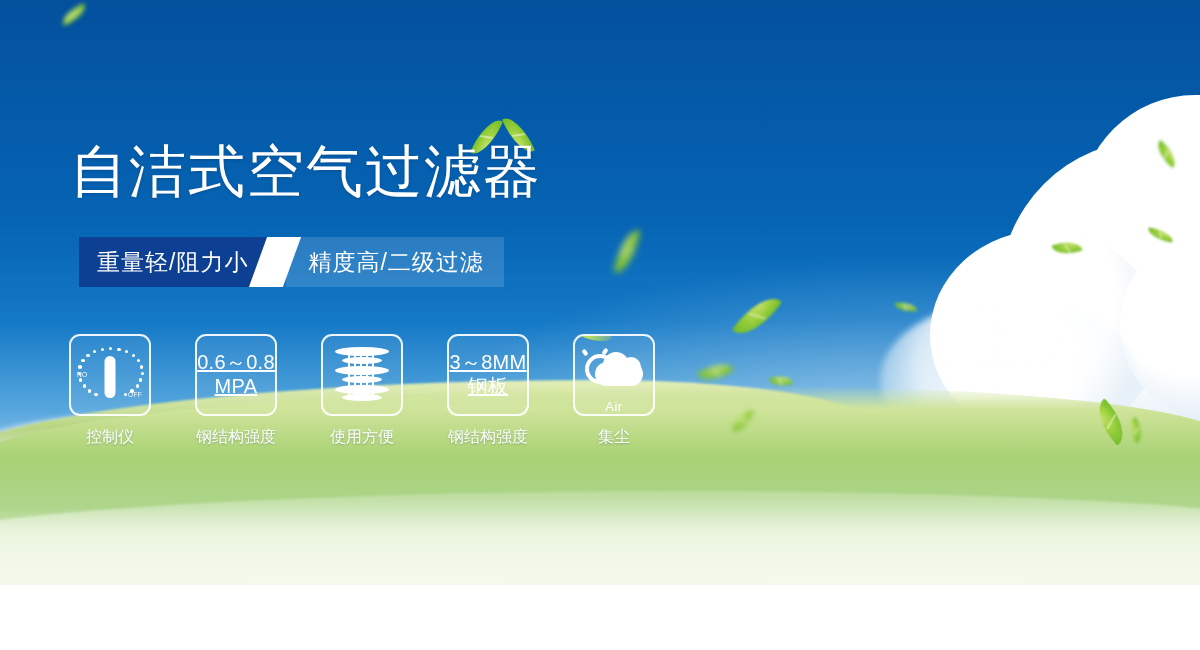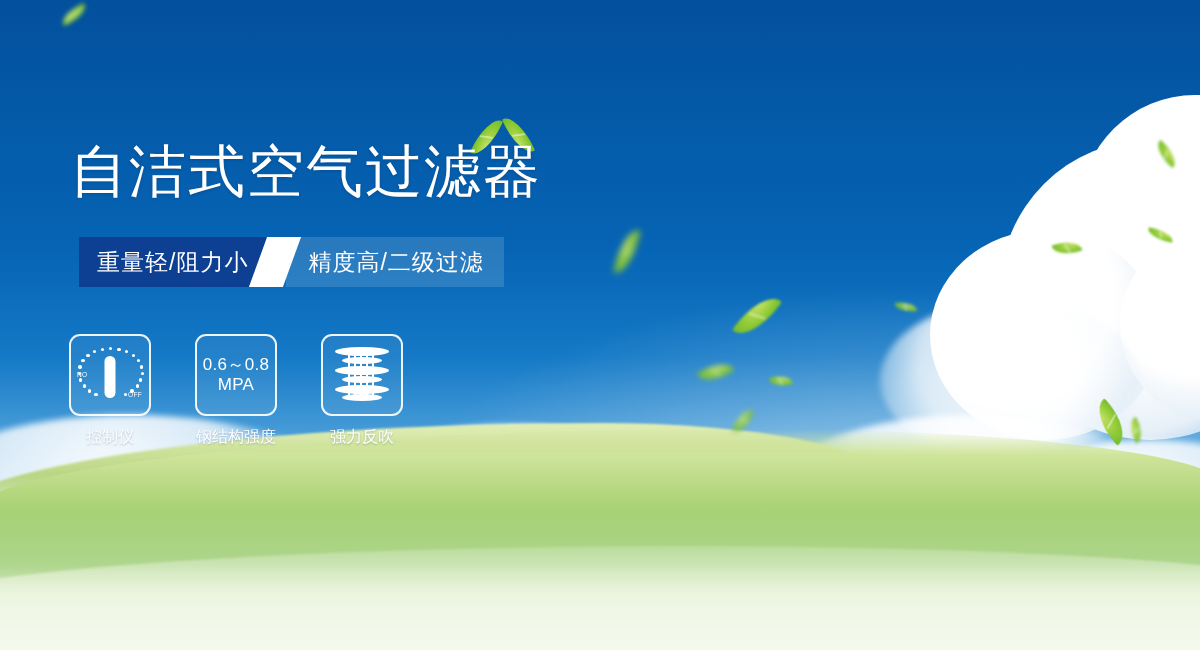--- a/index.html
+++ b/index.html
@@ -7,21 +7,21 @@
     background: #ffffff;
   }
   body {
     font-family: "Liberation Sans", "DejaVu Sans", sans-serif;
   }
 
   
   #banner {
     position: relative;
     width: 1200px;
-    height: 650px;
+    height: 585px;
     overflow: hidden;
     background: #0659a8;
   }
 
   
   .sky {
     position: absolute; inset: 0;
     background:
       linear-gradient(180deg,
         #03509d 0%,
@@ -176,24 +176,25 @@
     border-radius: 11px;
     background: rgba(255,255,255,.07);
     display: flex;
     align-items: center;
     justify-content: center;
     position: relative;
     overflow: hidden;
   }
   .ftext {
     color: #ffffff;
-    font-size: 17px;
+    font-size: 20px;
     line-height: 1.18;
     text-align: center;
     letter-spacing: .3px;
+    text-decoration: underline;
   }
   .flabel {
     margin-top: 11px;
     color: #ffffff;
     font-size: 16px;
     white-space: nowrap;
     text-shadow: 0 1px 2px rgba(0,40,90,.25);
   }
 
   
@@ -372,19 +373,43 @@
         <div class="spring">
           <div class="bars"></div>
           <div class="ring" style="top:0px;"></div>
           <div class="ring s" style="top:10px;"></div>
           <div class="ring" style="top:19px;"></div>
           <div class="ring s" style="top:29px;"></div>
           <div class="ring" style="top:38px;"></div>
           <div class="ring s" style="top:47px;"></div>
         </div>
       </div>
-      <div class="flabel">强力反吹</div>
+      <div class="flabel">使用方便</div>
     </div>
 
-
+    <div class="feature">
+      <div class="fbox">
+        <div class="ftext">
+          <div>3～8MM</div>
+          <div>钢板</div>
+        </div>
+      </div>
+      <div class="flabel">钢结构强度</div>
+    </div>
+
+    <div class="feature">
+      <div class="fbox">
+        <div class="icon-leaf"></div>
+        <div class="cloudicon">
+          <div class="sun"></div>
+          <div class="ray" style="left:0px; top:1px; width:4px; height:7px; transform:rotate(-35deg);"></div>
+          <div class="ray" style="left:20px; top:0px; width:4px; height:7px; transform:rotate(35deg);"></div>
+          <div class="body"></div>
+          <div class="bump1"></div>
+          <div class="bump2"></div>
+          <div class="air">Air</div>
+        </div>
+      </div>
+      <div class="flabel">集尘</div>
+    </div>
 
   </div>
 </div>
 
 </body></html>

